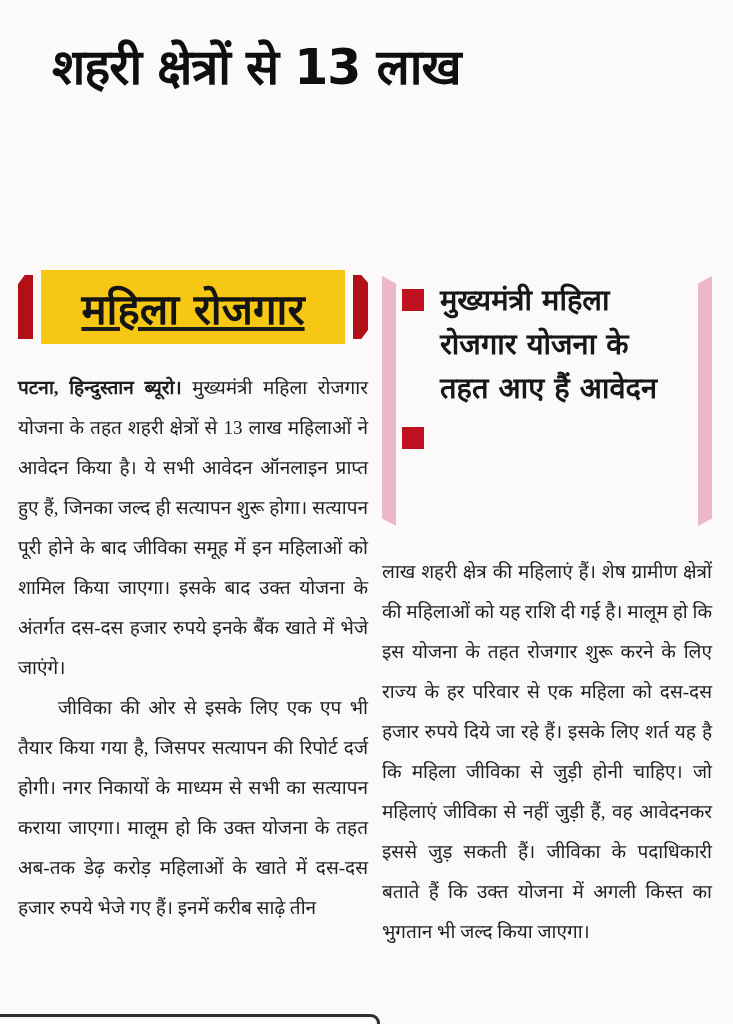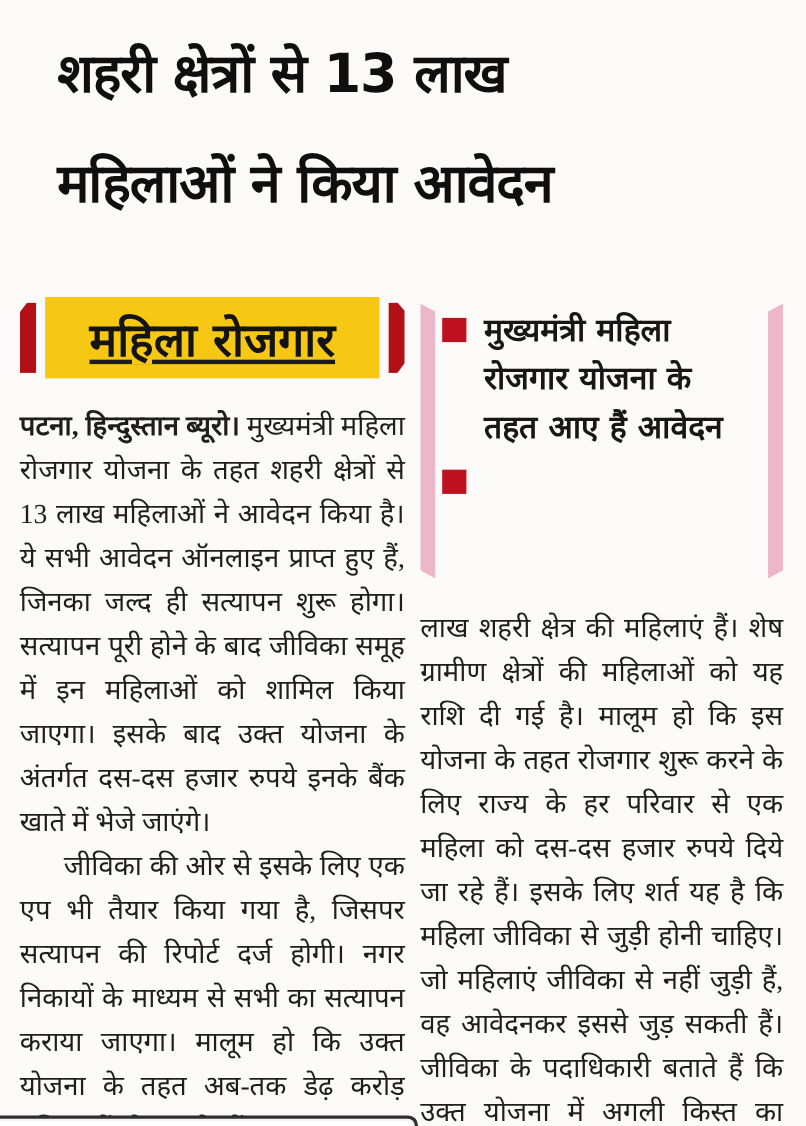--- a/index.html
+++ b/index.html
@@ -25,21 +25,21 @@
   .badge-bar.bar-left { clip-path:polygon(45% 0,100% 0,100% 100%,0 100%,0 14%); }
   .badge-bar.bar-right{ clip-path:polygon(0 0,55% 0,100% 12%,100% 86%,55% 100%,0 100%); }
   .badge{
     flex:1; height:74px; margin:0 8px; background:#f6c713;
     display:flex; align-items:center; justify-content:center;
     font-family:"DejaVu Sans","Liberation Sans",sans-serif;
     font-weight:700; font-size:42px; color:#141414;
   }
   
   .body-text{
-    font-size:25px; line-height:40px; text-align:justify; color:#1e1e1e;
+    font-size:19px; line-height:40px; text-align:justify; color:#1e1e1e;
   }
   .body-text.indent{ text-indent:40px; }
   .dateline{ font-weight:700; }
   
   .highlight-box{ position:relative; padding:6px 40px 10px 20px; min-height:258px; }
   .rail{
     position:absolute; width:14px; top:4px; bottom:4px; background:#ebb7c9;
   }
   .rail.rail-left { left:0;  clip-path:polygon(0 0,100% 3%,100% 100%,0 97%); }
   .rail.rail-right{ right:0; clip-path:polygon(0 3%,100% 0,100% 97%,0 100%); }
@@ -58,21 +58,20 @@
     box-shadow:inset 0 0 0 2px #f4f4f4;
   }
 </style>
 </head>
 <body>
 
 <div class="page">
 
   <h1 class="headline">
     <span>शहरी क्षेत्रों से 13 लाख</span><br>
-    <span>महिलाओं ने किया आवेदन</span>
   </h1>
 
   <div class="col-left">
 
     <div class="badge-row">
       <span class="badge-bar bar-left"></span>
       <span class="badge">महिला रोजगार</span>
       <span class="badge-bar bar-right"></span>
     </div>
 

